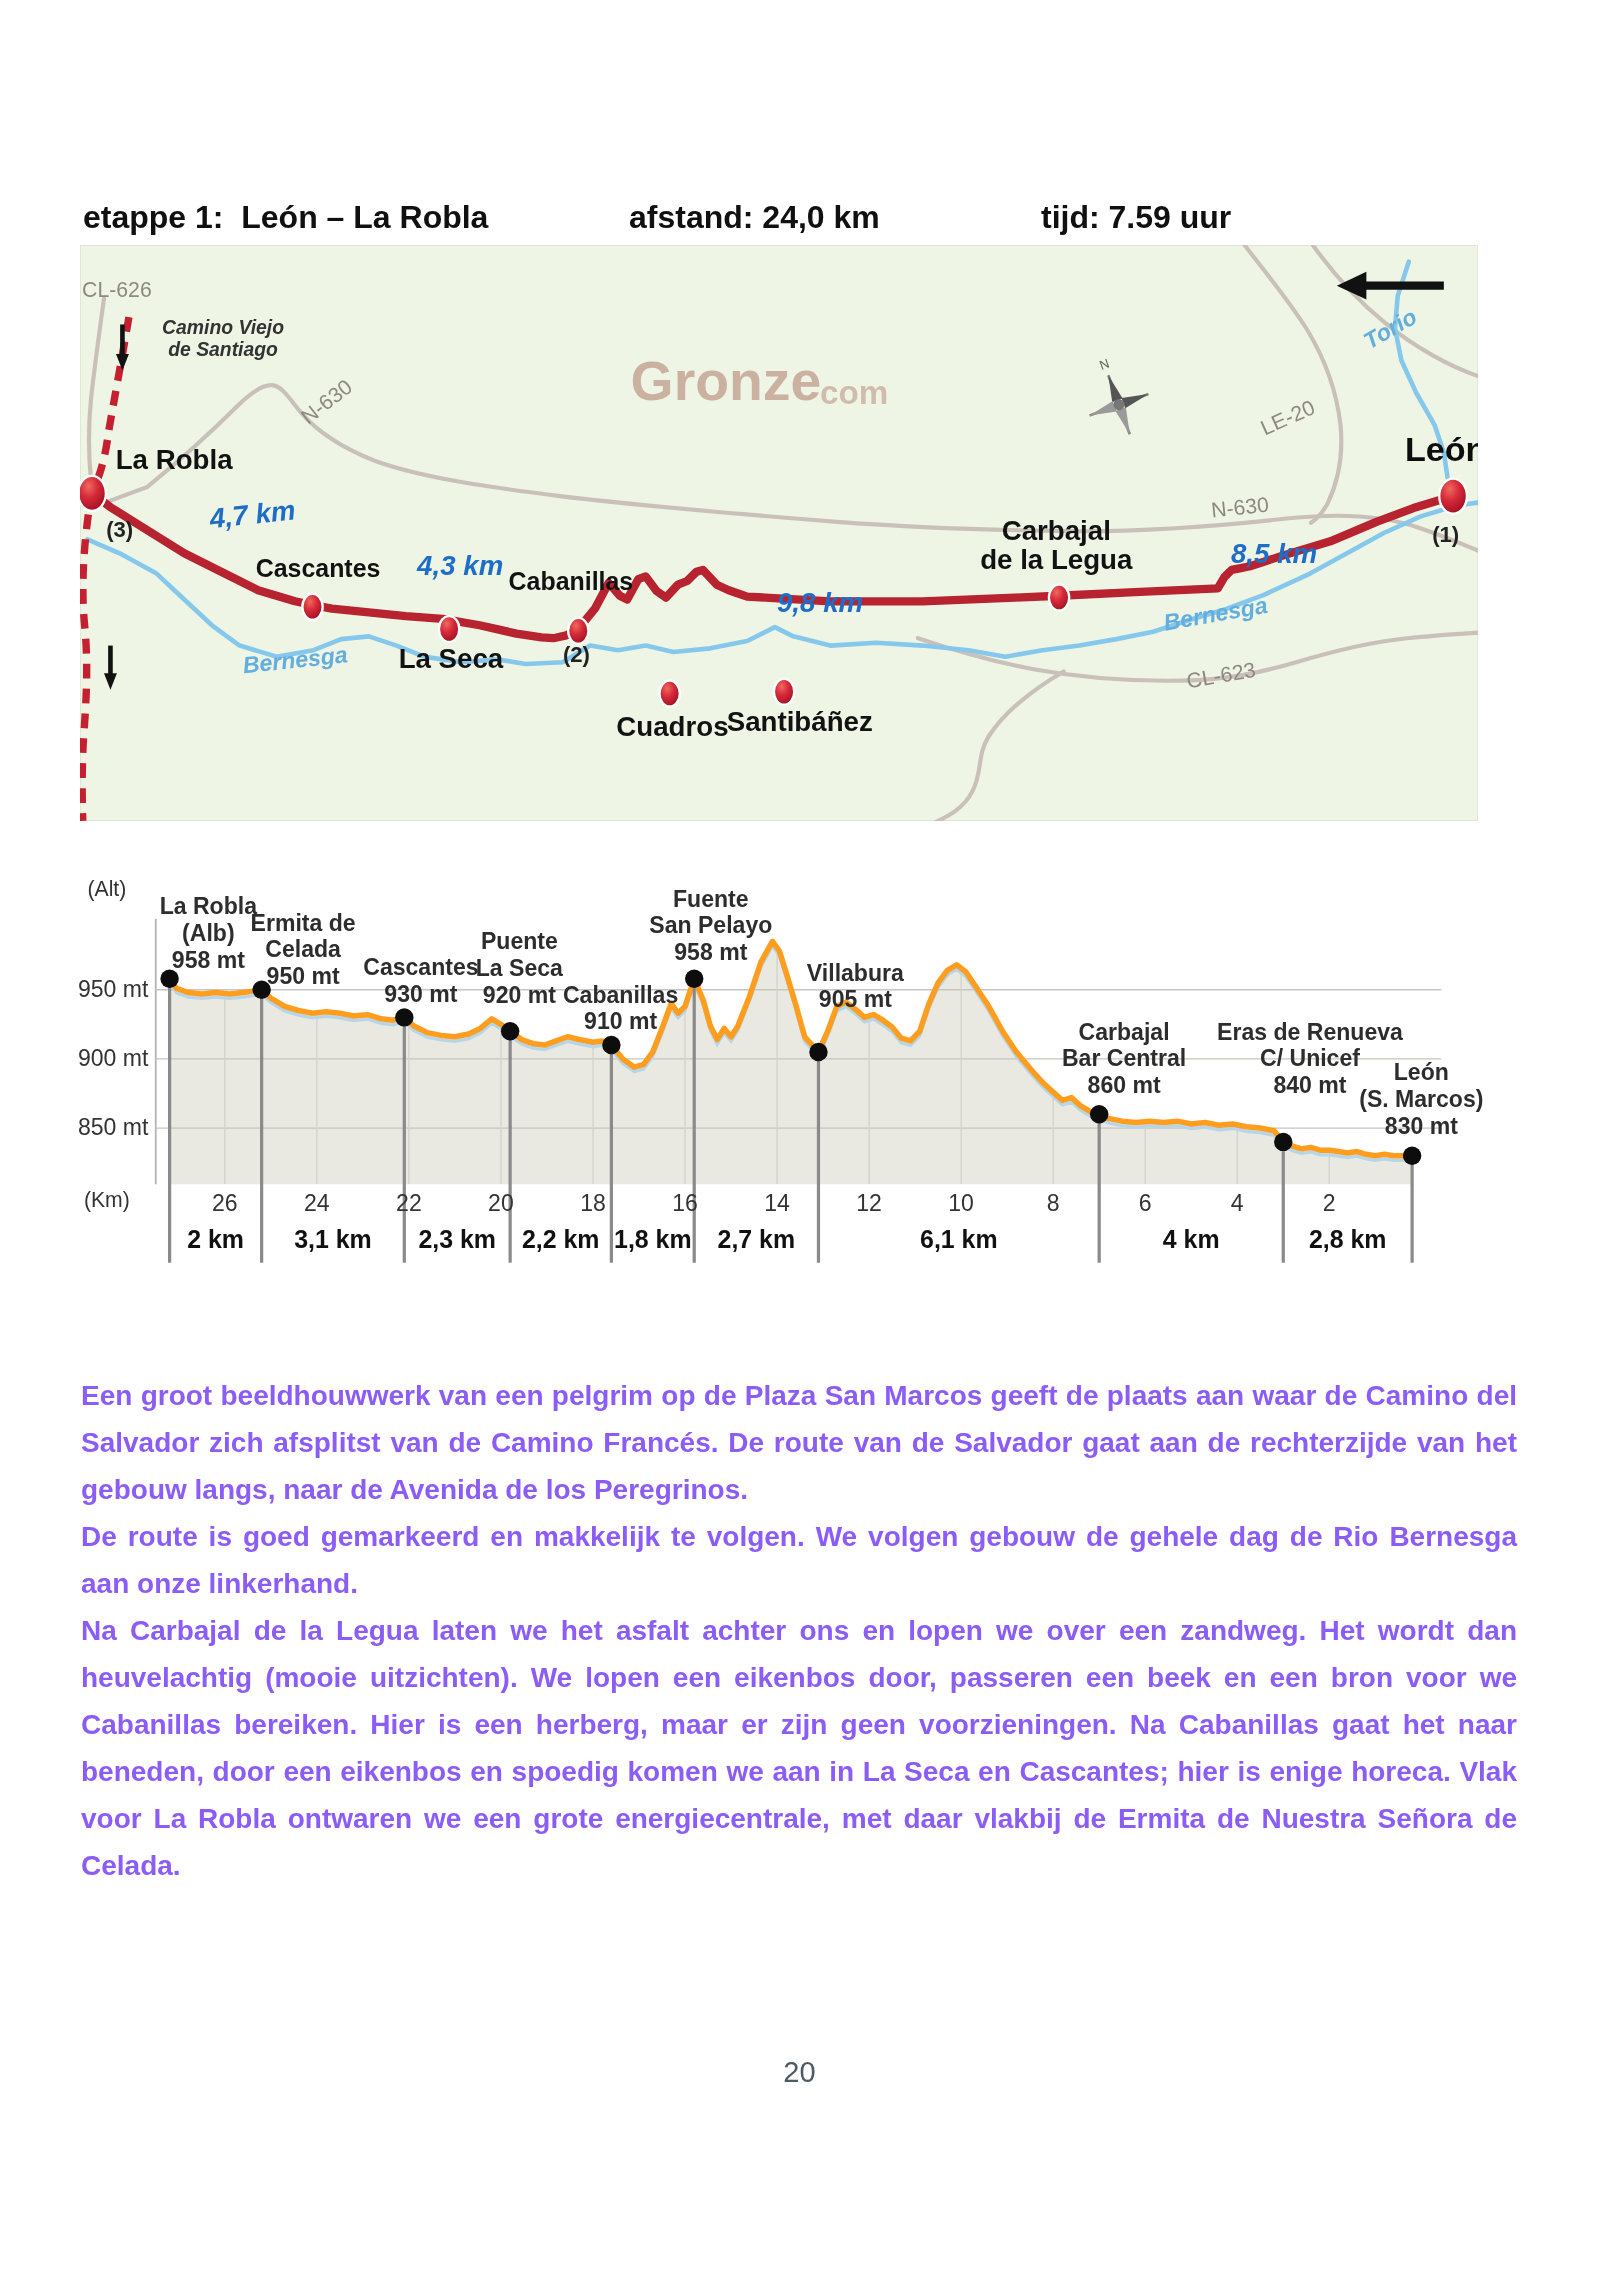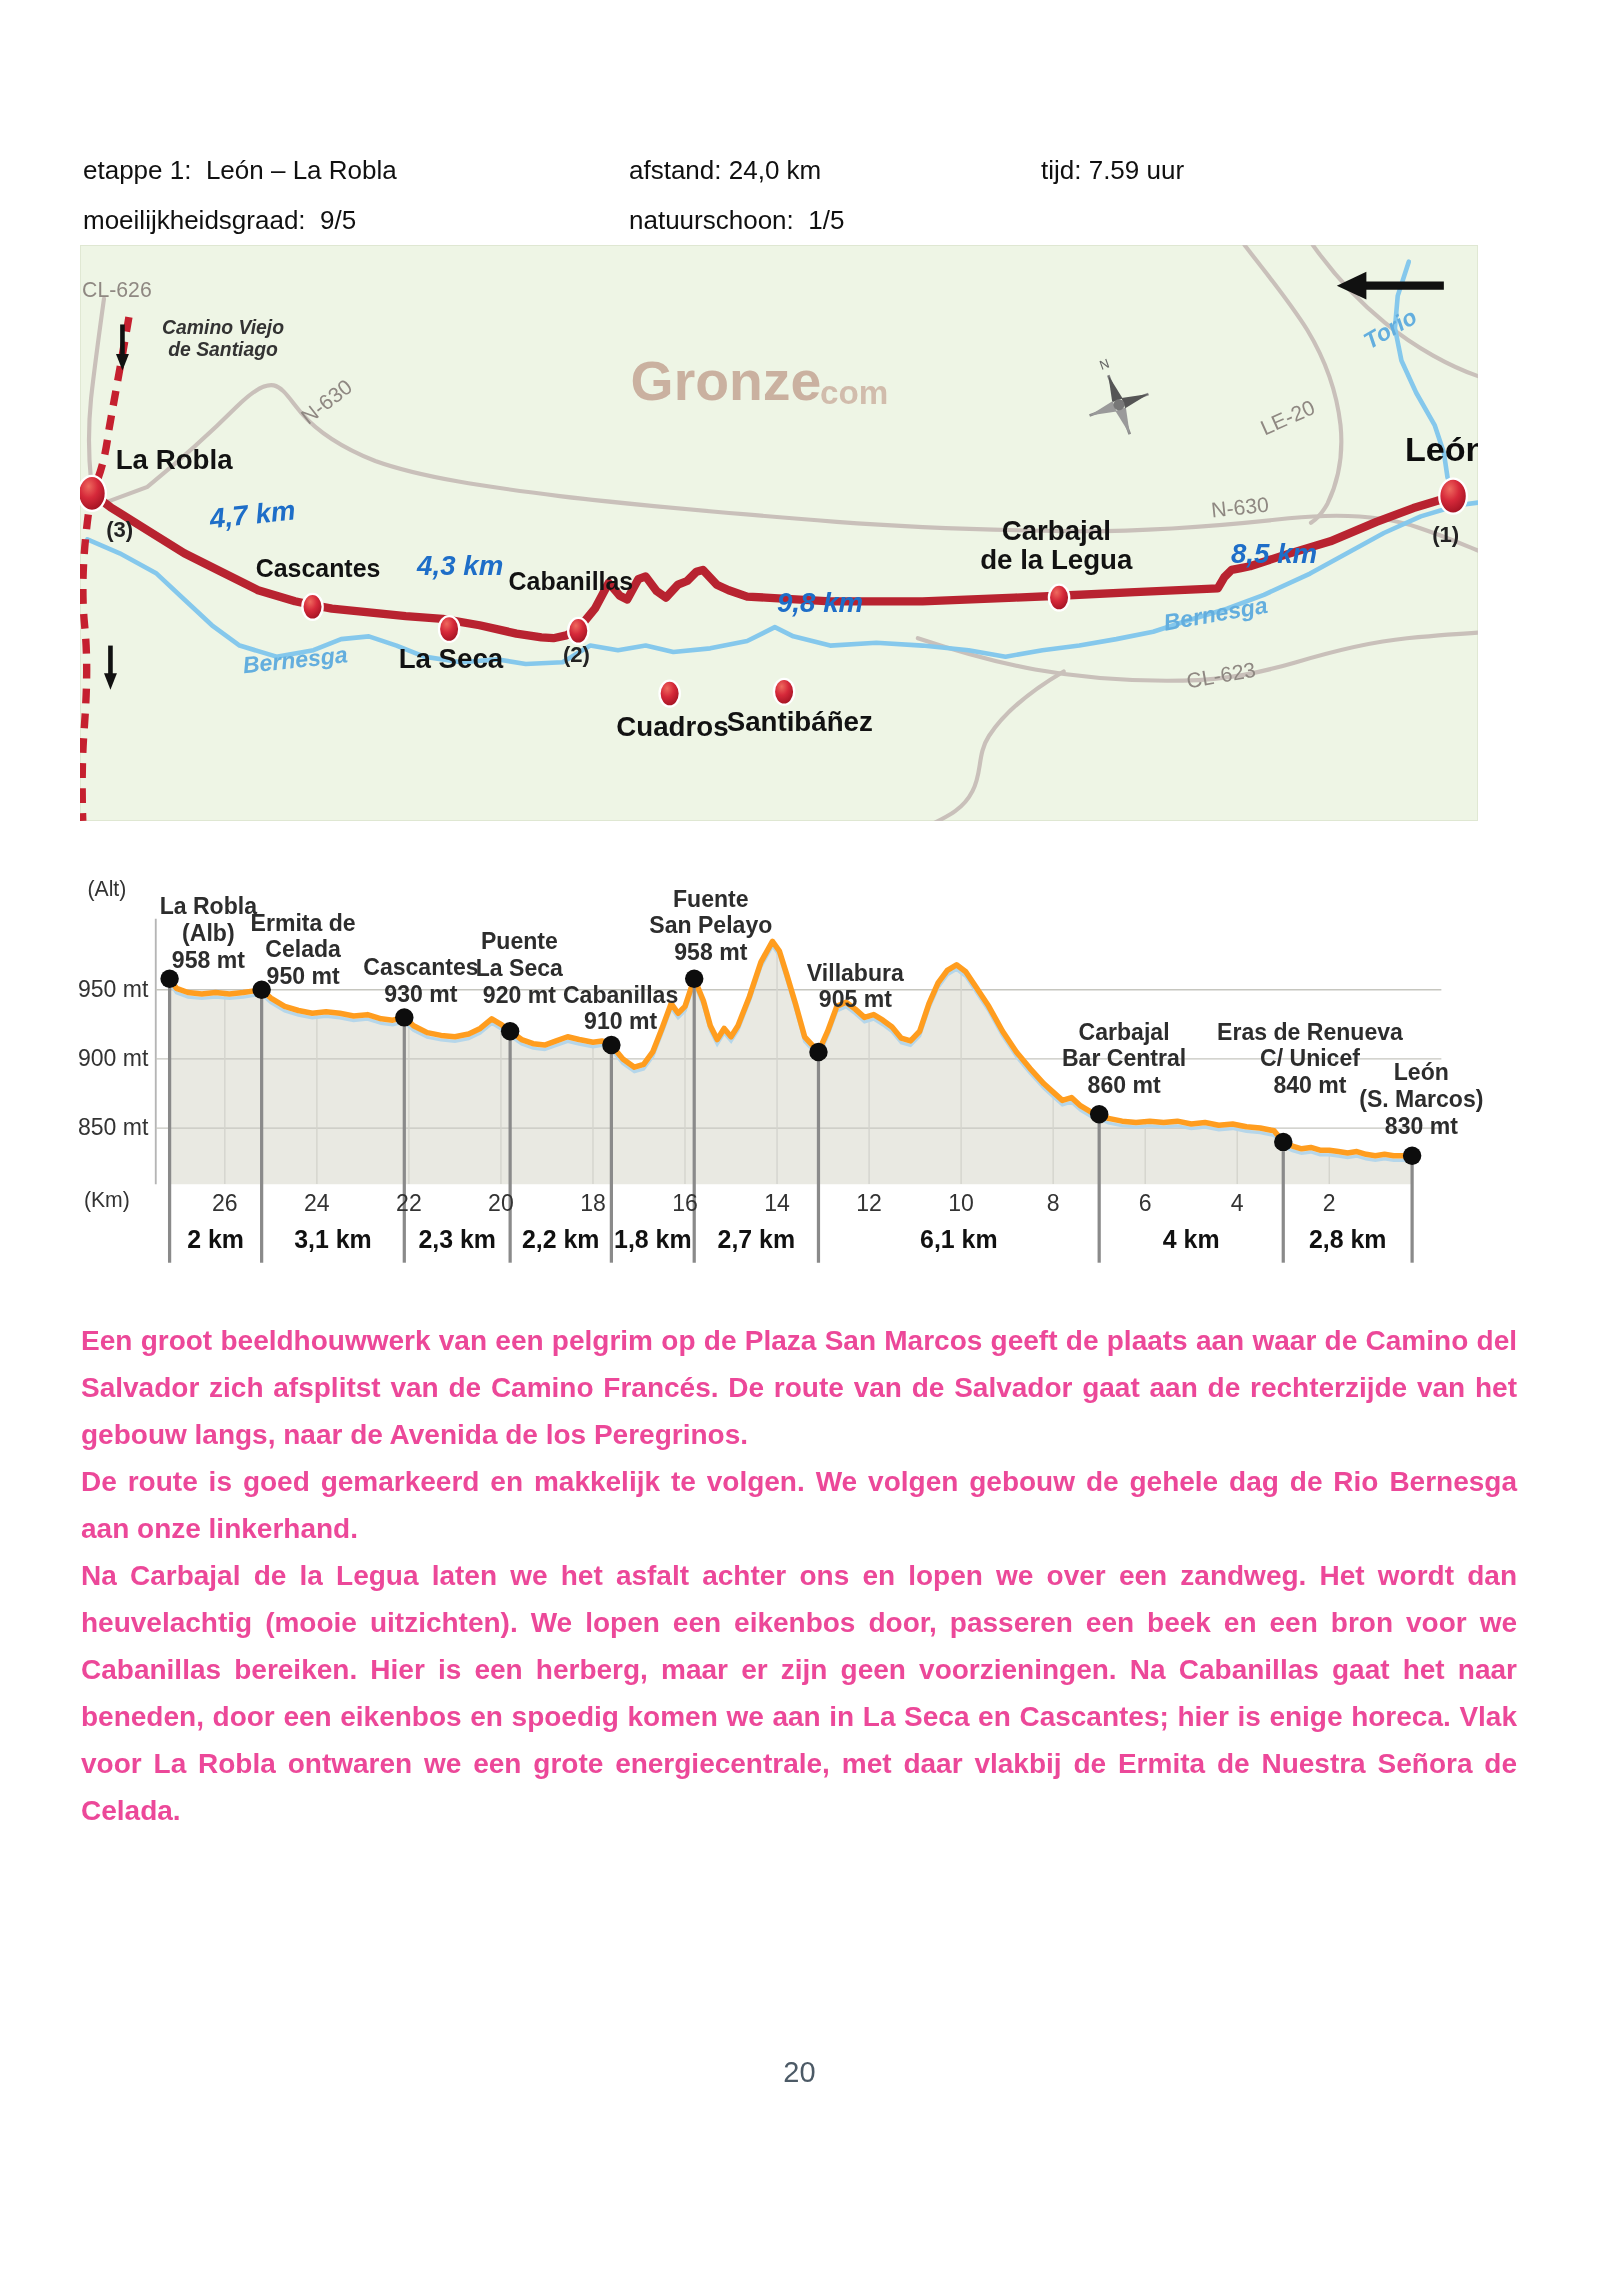--- a/index.html
+++ b/index.html
@@ -1,22 +1,22 @@
 <!DOCTYPE html>
 <html style="font-size:14.8px"><head>
 <meta charset="utf-8">
 <style>
   html,body{margin:0;padding:0;background:#9a9a9a;}
   .page{position:relative;width:1599px;height:2289px;background:#ffffff;margin:0 auto;
         font-family:"Liberation Sans",sans-serif;overflow:hidden;}
-  .hdr{position:absolute;font-weight:400;font-size:26px;color:#101010;white-space:pre;}
+  .hdr{position:absolute;font-weight:700;font-size:32px;color:#101010;white-space:pre;margin-top:44px;}
   #map-wrap{position:absolute;left:80px;top:245px;width:1398px;height:576px;}
   #chart-wrap{position:absolute;left:65px;top:868px;width:1421px;height:415px;text-align:center;}
-  .bodytext{position:absolute;left:81px;top:1317px;width:1436px;font-size:28px;line-height:47px;
-            font-weight:700;color:#ec4899;text-align:justify;}
+  .bodytext{position:absolute;left:81px;top:1372px;width:1436px;font-size:28px;line-height:47px;
+            font-weight:700;color:#8b5cf6;text-align:justify;}
   .bodytext p{margin:0;}
   .pagenum{position:absolute;top:2056px;left:0;width:100%;text-align:center;
            font-size:29px;color:#4c5a66;font-weight:400;}
   
   text{font-family:"Liberation Sans",sans-serif;}
   .m-town{font-weight:700;font-size:30px;fill:#121212}
   .m-townsm{font-weight:700;font-size:27px;fill:#121212}
   .m-townbig{font-weight:800;font-size:37px;fill:#0d0d0d}
   .m-marker{font-weight:700;font-size:24px;fill:#222}
   .m-dist{font-weight:700;font-style:italic;font-size:30px;fill:#1e6ec8}

